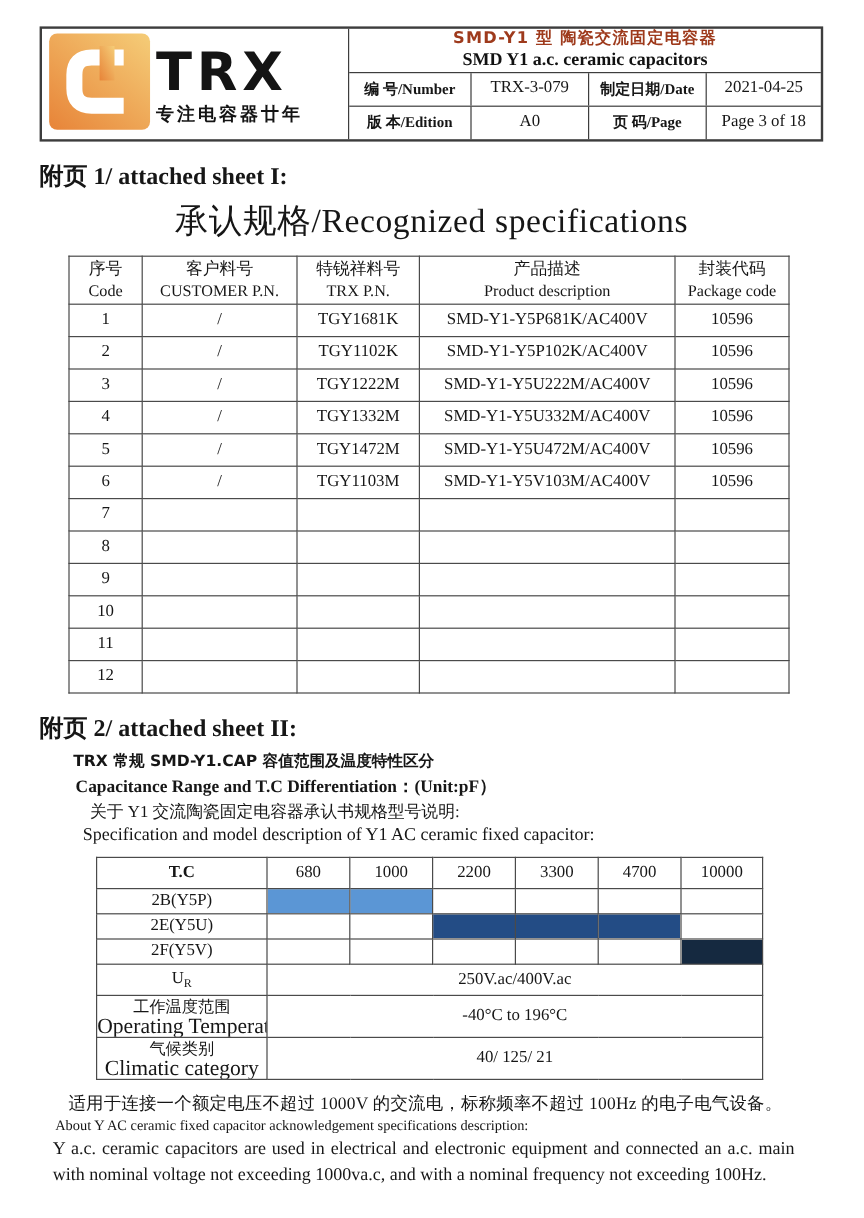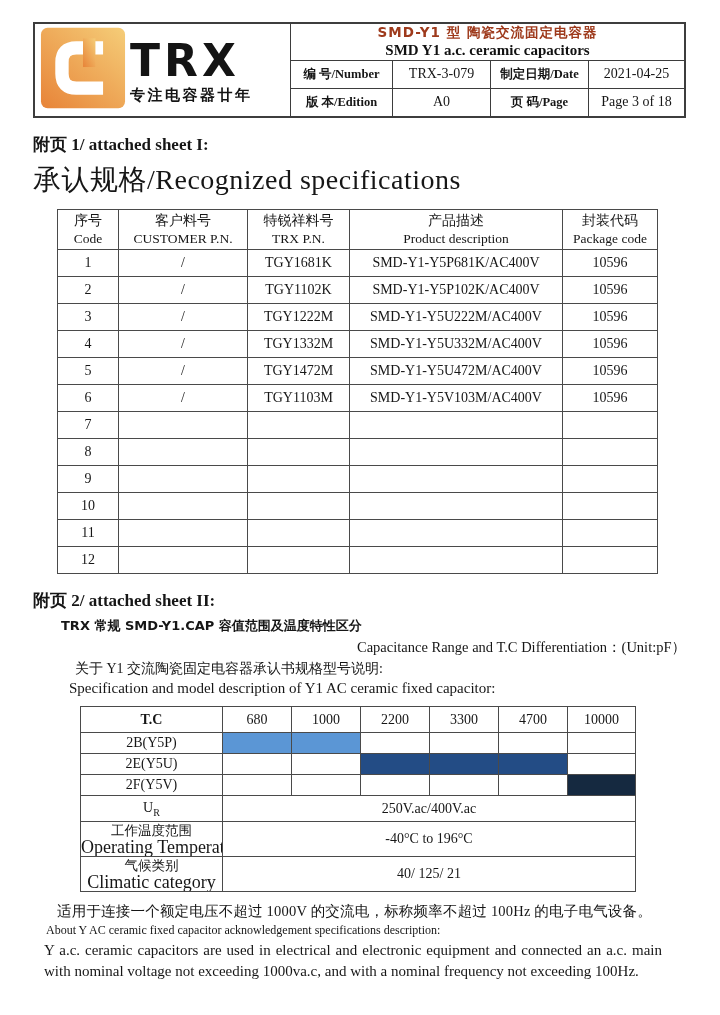--- a/index.html
+++ b/index.html
@@ -40,39 +40,39 @@
   .hdr-row { height: 29px; display: grid; grid-template-columns: 102px 98px 98px 1fr; }
   .hdr-row.first { border-bottom: 1.5px solid #3d3d3d; }
   .hdr-cell {
     display: flex; align-items: center; justify-content: center;
     font-size: 14px; border-right: 1.5px solid #3d3d3d; padding: 0 2px;
   }
   .hdr-cell:last-child { border-right: none; }
   .hdr-cell.lab { font-weight: bold; font-size: 12.5px; }
 
   
-  .sheet-heading { font-weight: bold; font-size: 17px; margin-top: 15px; }
-  .big-title { font-size: 28px; text-align: left; margin-top: 5px; letter-spacing: 0.5px; }
+  .sheet-heading { font-weight: bold; font-size: 20px; margin-top: 15px; }
+  .big-title { font-size: 28px; text-align: center; margin-top: 5px; letter-spacing: 0.5px; }
 
   
   table { border-collapse: collapse; table-layout: fixed; }
   .spec-table { width: 600px; margin: 10px 0 0 24px; }
   .spec-table th, .spec-table td {
     border: 1.5px solid #4a4a4a; text-align: center; vertical-align: middle;
     font-size: 14px; font-weight: normal; overflow: hidden; white-space: nowrap;
   }
   .spec-table th { height: 40px; line-height: 18px; }
   .spec-table td { height: 27px; }
   .th-cn { font-size: 14px; }
   .th-en { font-size: 13.5px; }
 
   
   .s2-sub1 { font-weight: bold; font-size: 14px; margin: 5px 0 0 28px;
     font-family: "DejaVu Sans", sans-serif; font-size: 13px;}
-  .s2-sub2 { font-weight: normal; font-size: 14.5px; margin: 3px 0 0 30px; text-align: right; }
+  .s2-sub2 { font-weight: bold; font-size: 14.5px; margin: 3px 0 0 30px; }
   .s2-desc-cn { font-size: 14px; margin: 3px 0 0 42px; }
   .s2-desc-en { font-size: 15px; margin: 2px 0 0 36px; }
 
   
   .tc-table { width: 555px; margin: 9px 0 0 47px; }
   .tc-table th, .tc-table td {
     border: 1.5px solid #4a4a4a; text-align: center; vertical-align: middle;
     font-size: 14px; font-weight: normal; white-space: nowrap; overflow: hidden;
   }
   .tc-table .rowlab { width: 142px; }

